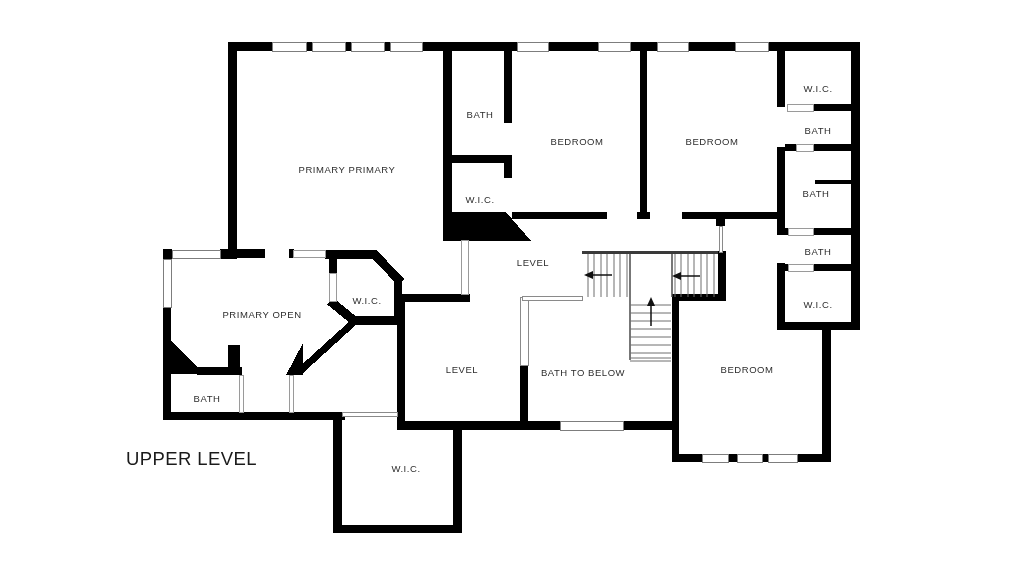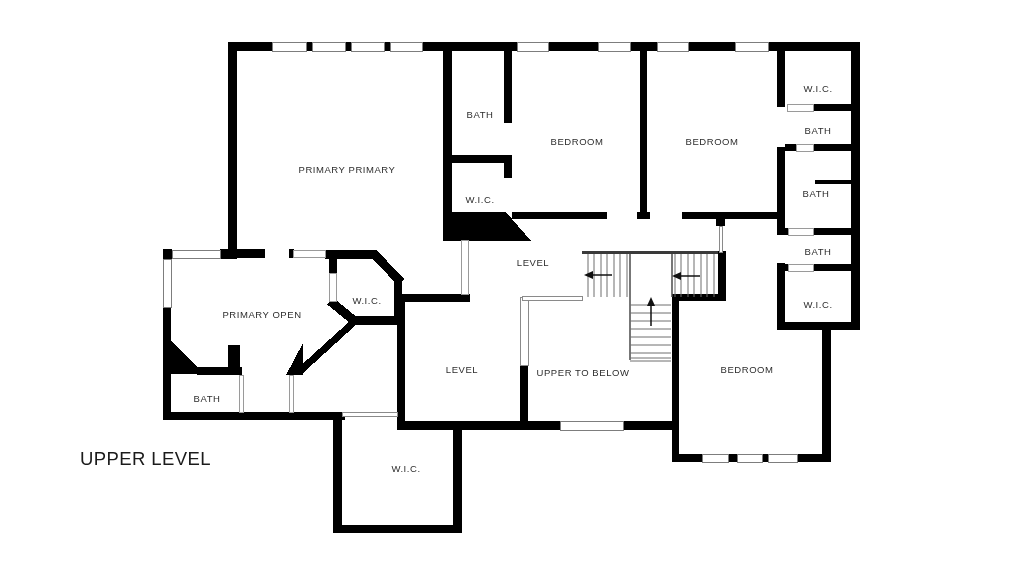--- a/index.html
+++ b/index.html
@@ -1,21 +1,21 @@
 <!DOCTYPE html>
 <html><head>
 <meta charset="utf-8">
 <style>
   html,body{margin:0;padding:0;background:#ffffff;}
   #screen{position:relative;width:1024px;height:575px;background:#ffffff;overflow:hidden;
           font-family:"Liberation Sans",sans-serif;}
   svg{position:absolute;left:0;top:0;}
   .room-label{position:absolute;transform:translate(-50%,-50%);font-size:9.5px;
               letter-spacing:.55px;color:#2d2d2d;white-space:nowrap;}
-  .plan-title{position:absolute;font-size:18.5px;letter-spacing:.4px;color:#1b1b1b;white-space:nowrap;}
+  .plan-title{position:absolute;font-size:18.5px;letter-spacing:.4px;color:#1b1b1b;white-space:nowrap;margin-left:46px;}
   .wall{fill:#000000;}
   .wline{stroke:#000000;}
   .win{fill:#ffffff;stroke:#7d7d7d;stroke-width:1;}
   .door{fill:#ffffff;stroke:#9a9a9a;stroke-width:1;}
   .rail{fill:#ffffff;stroke:#8a8a8a;stroke-width:1;}
   .tread{stroke:#6f6f6f;stroke-width:1;}
   .sline{stroke:#4a4a4a;stroke-width:1.5;}
   .arrow{stroke:#111111;stroke-width:1.5;}
   .arrowhead{fill:#111111;}
 </style>
@@ -202,20 +202,20 @@
     <div class="room-label" style="left:712px;top:141px">BEDROOM</div>
     <div class="room-label" style="left:818px;top:88px">W.I.C.</div>
     <div class="room-label" style="left:818px;top:130px">BATH</div>
     <div class="room-label" style="left:816px;top:193px">BATH</div>
     <div class="room-label" style="left:818px;top:251px">BATH</div>
     <div class="room-label" style="left:818px;top:304px">W.I.C.</div>
     <div class="room-label" style="left:533px;top:262px">LEVEL</div>
     <div class="room-label" style="left:262px;top:314px">PRIMARY OPEN</div>
     <div class="room-label" style="left:367px;top:300px">W.I.C.</div>
     <div class="room-label" style="left:462px;top:369px">LEVEL</div>
-    <div class="room-label" style="left:583px;top:372px">UPPER TO BELOW</div>
+    <div class="room-label" style="left:583px;top:372px">BATH TO BELOW</div>
     <div class="room-label" style="left:747px;top:369px">BEDROOM</div>
     <div class="room-label" style="left:207px;top:398px">BATH</div>
     <div class="room-label" style="left:406px;top:468px">W.I.C.</div>
   </div>
 
   <div class="plan-title" style="left:80px;top:448px">UPPER LEVEL</div>
 </div>
 
 </body></html>

